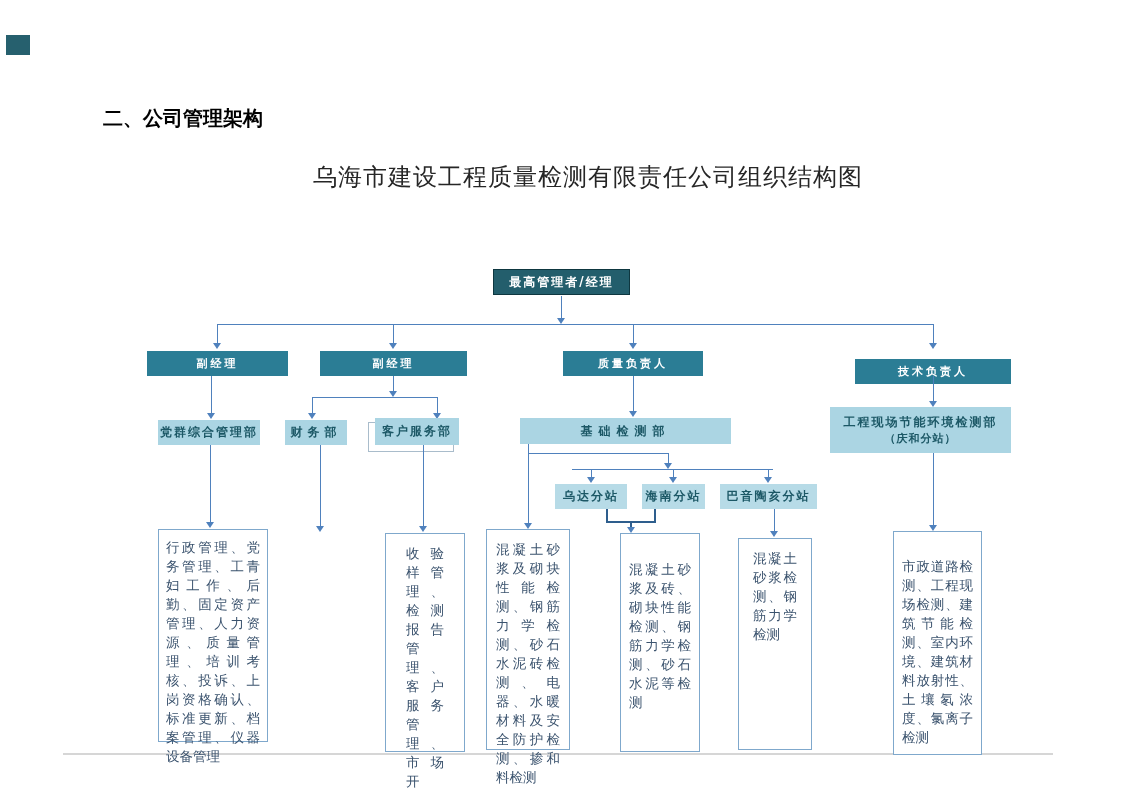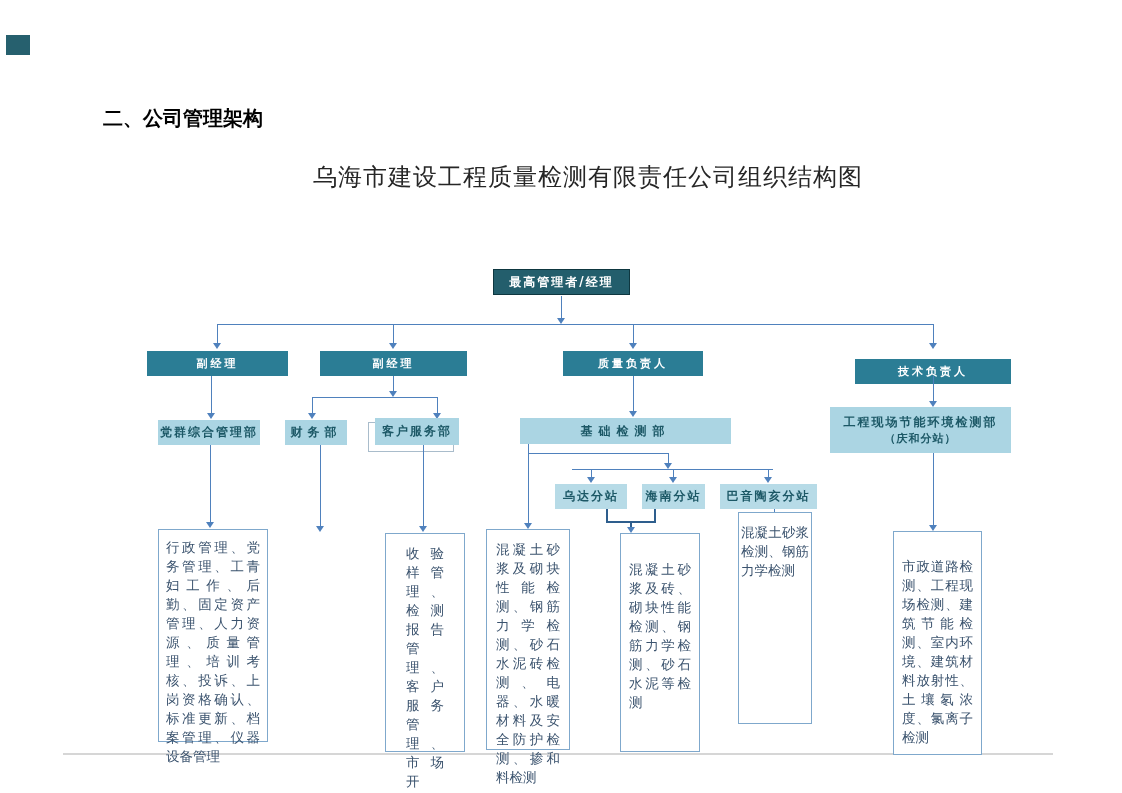--- a/index.html
+++ b/index.html
@@ -124,20 +124,20 @@
   </div>
   <div class="abs detail" style="left:385px; top:533px; width:80px; height:219px; padding:10px 20px;">
     <div class="inner">收验样管理、检测报告管理、客户服务管理、市场开拓、客户关系维护、市场投标管理</div>
   </div>
   <div class="abs detail" style="left:486px; top:529px; width:84px; height:221px; padding:10px 9px;">
     <div class="inner">混凝土砂浆及砌块性能检测、钢筋力学检测、砂石水泥砖检测、电器、水暖材料及安全防护检测、掺和料检测</div>
   </div>
   <div class="abs detail" style="left:620px; top:533px; width:80px; height:219px; padding:26px 8px;">
     <div class="inner">混凝土砂浆及砖、砌块性能检测、钢筋力学检测、砂石水泥等检测</div>
   </div>
-  <div class="abs detail" style="left:738px; top:512px; width:74px; height:212px; padding:10px 2px;">
+  <div class="abs detail" style="left:738px; top:538px; width:74px; height:212px; padding:10px 14px;">
     <div class="inner">混凝土砂浆检测、钢筋力学检测</div>
   </div>
   <div class="abs detail" style="left:893px; top:531px; width:89px; height:224px; padding:25px 8px;">
     <div class="inner">市政道路检测、工程现场检测、建筑节能检测、室内环境、建筑材料放射性、土壤氡浓度、氯离子检测</div>
   </div>
 
 </div>
 
 </body></html>

